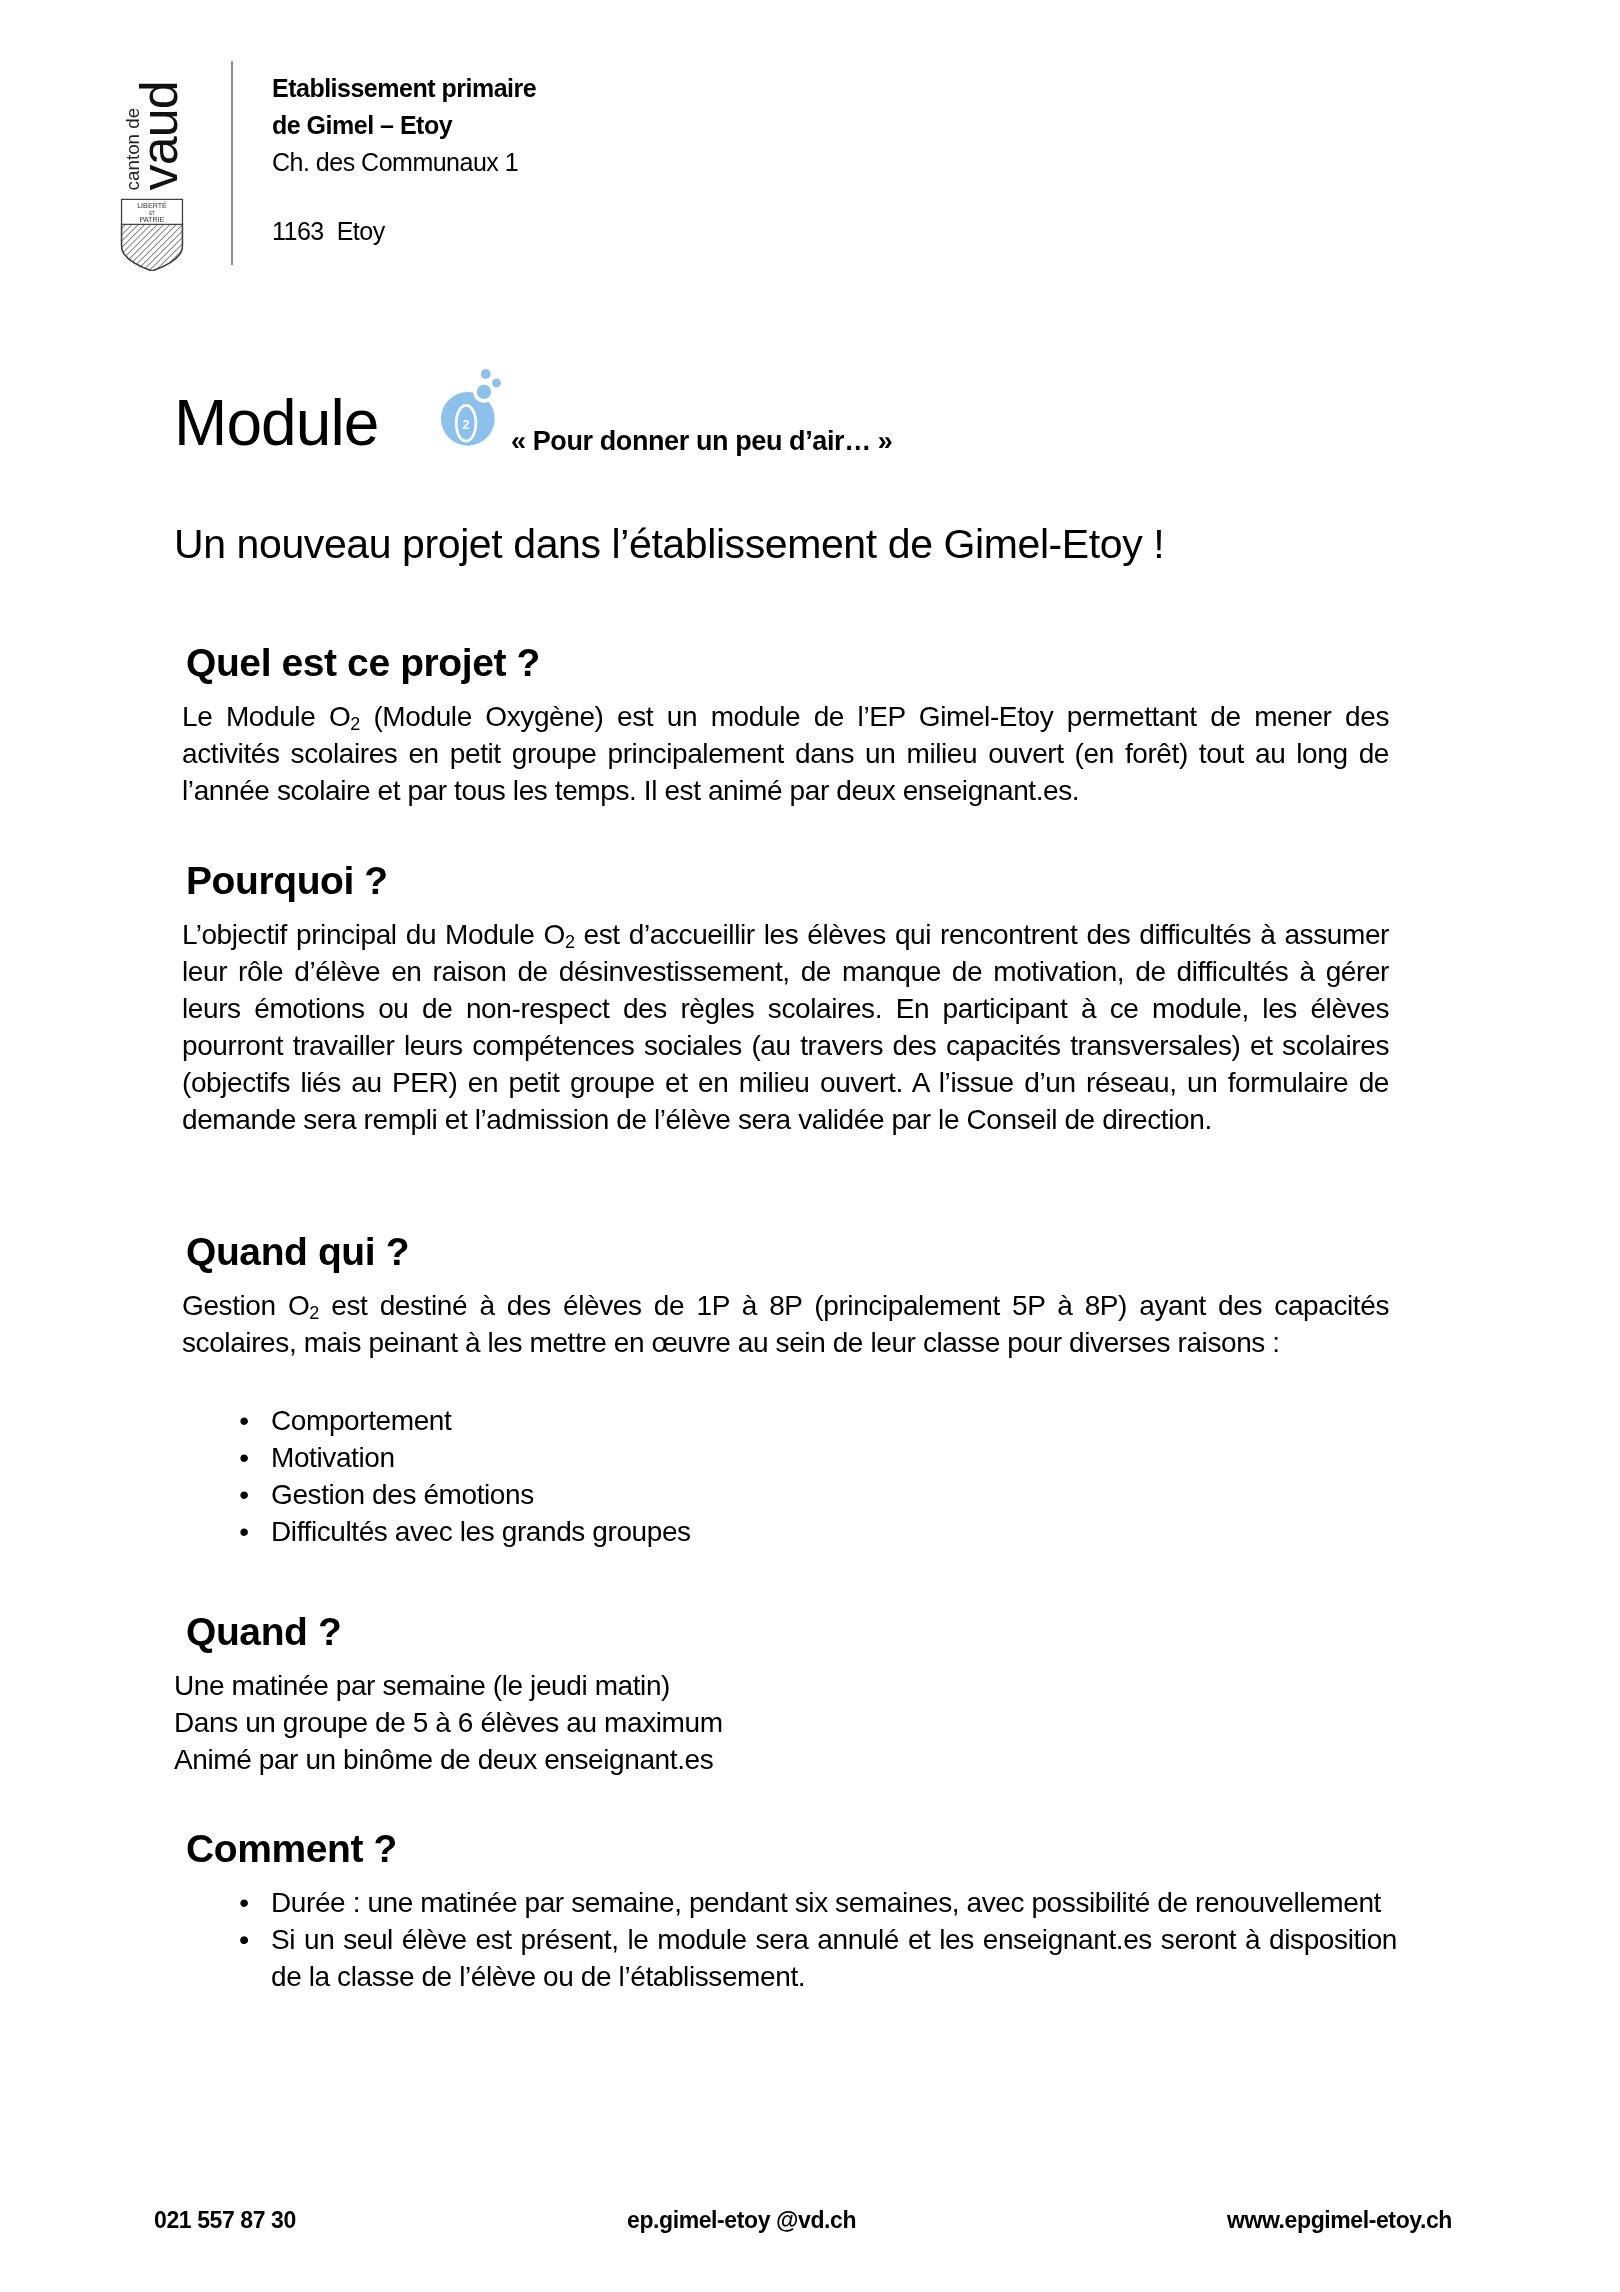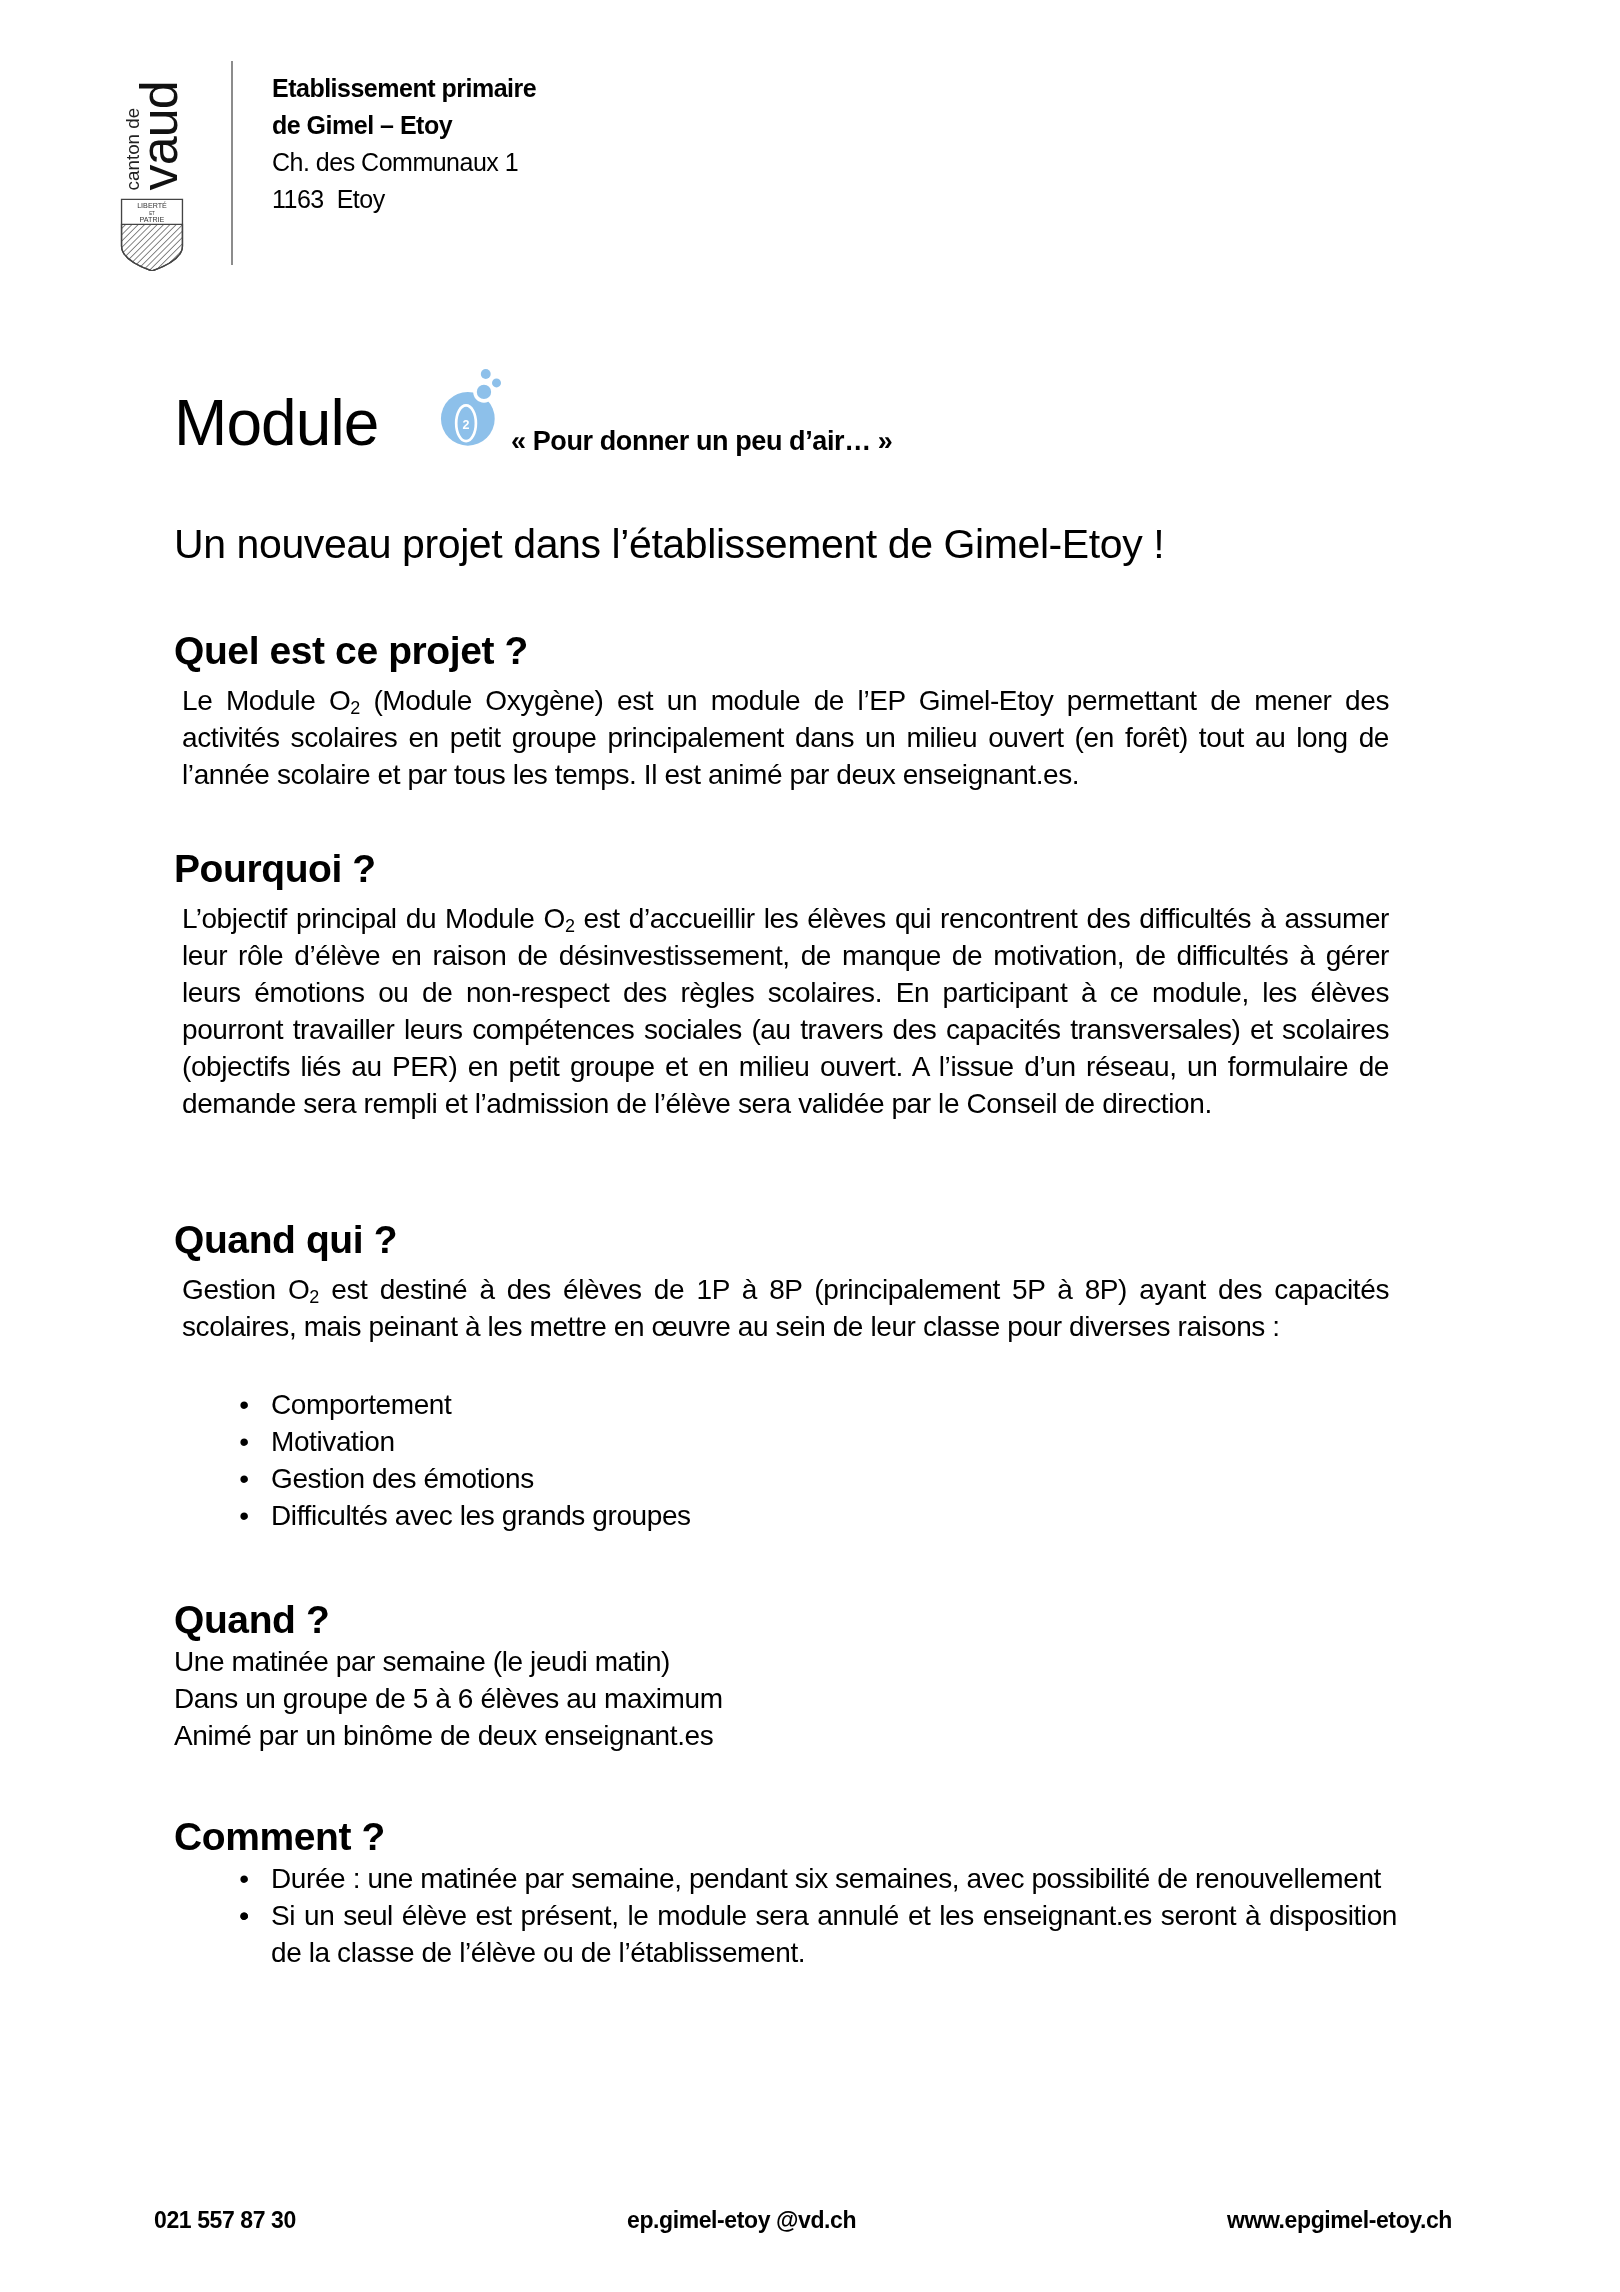--- a/index.html
+++ b/index.html
@@ -84,21 +84,21 @@
     line-height: 50px;
     white-space: nowrap;
     letter-spacing: -0.4px;
   }
   .section {
     position: absolute;
     left: 174px;
     width: 1223px;
   }
   .section h2 {
-    margin: 0;
+    margin: 12px;
     font-size: 39px;
     font-weight: bold;
     line-height: 47px;
     letter-spacing: -0.4px;
   }
   .section p {
     margin: 8px;
     font-size: 28px;
     line-height: 37px;
     text-align: justify;
@@ -174,21 +174,21 @@
     <text x="40" y="170" text-anchor="middle" font-family="Liberation Sans, sans-serif" font-size="8" fill="#333">LIBERTÉ</text>
     <text x="40" y="177" text-anchor="middle" font-family="Liberation Sans, sans-serif" font-size="5" fill="#333">ET</text>
     <text x="40" y="185" text-anchor="middle" font-family="Liberation Sans, sans-serif" font-size="8" fill="#333">PATRIE</text>
   </svg>
 </div>
 <div class="header-divider"></div>
 <div class="address">
   <div class="bold">Etablissement primaire</div>
   <div class="bold">de Gimel – Etoy</div>
   <div>Ch. des Communaux 1</div>
-  <div style="white-space:pre;">1163  Etoy</div>
+  <div style="white-space:pre;margin-top:32px;">1163  Etoy</div>
 </div>
 
 <div class="title-row">
   <div class="module-title">Module</div>
   <div class="o2-logo">
     <svg width="72" height="86" viewBox="0 0 80 96">
       <circle cx="32" cy="60" r="30" fill="#8dc0ea"></circle>
       <circle cx="50" cy="30" r="12" fill="#ffffff"></circle>
       <circle cx="50" cy="30" r="8" fill="#8dc0ea"></circle>
       <circle cx="64" cy="20" r="5" fill="#8dc0ea"></circle>

